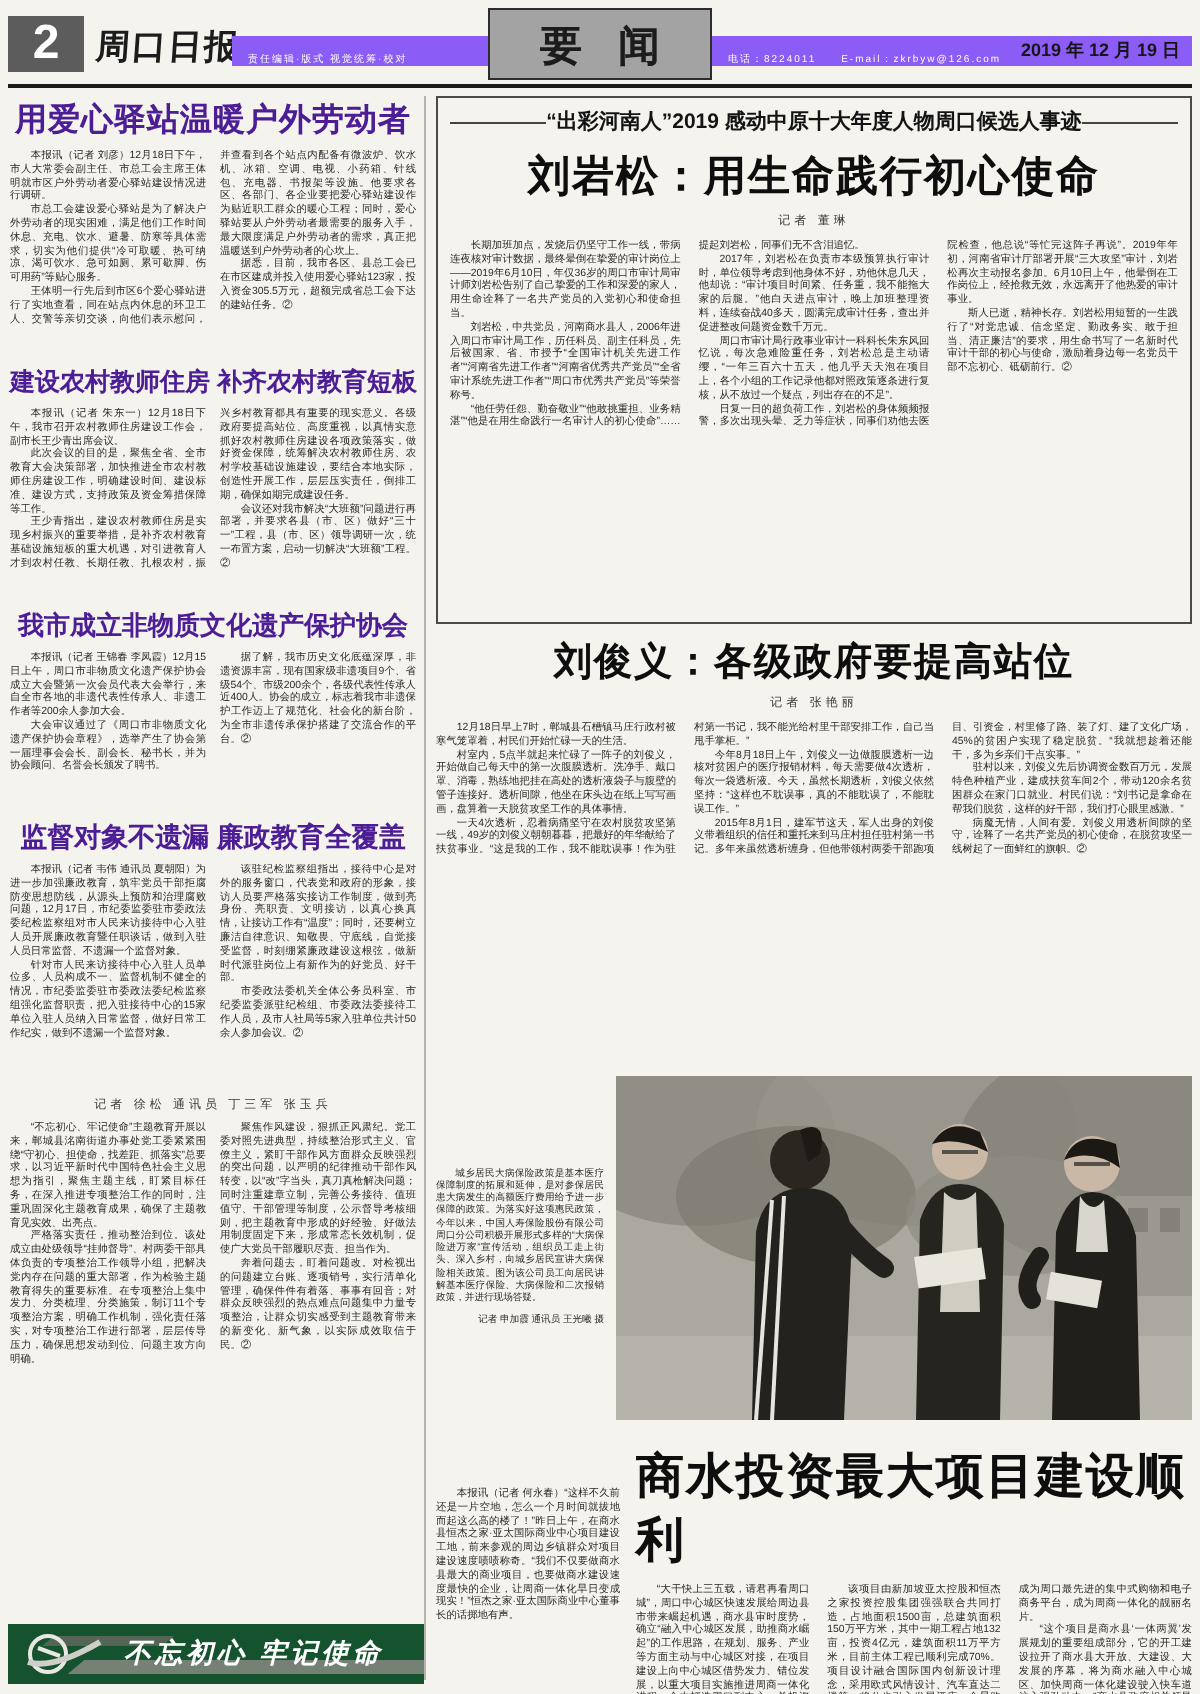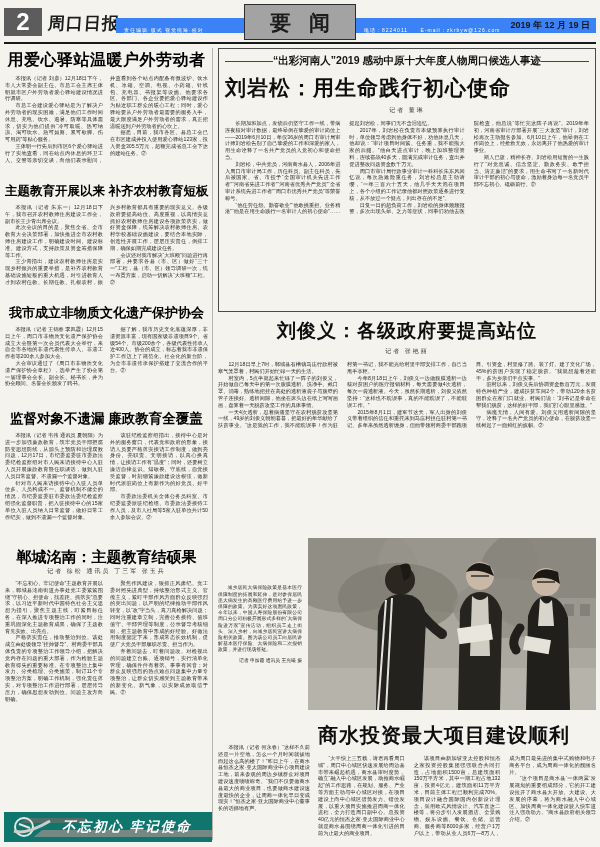--- a/index.html
+++ b/index.html
@@ -6,21 +6,21 @@
   html,body { width:600px; }
   body { font-family:"Liberation Sans", sans-serif; background:#d8d6d1; }
   .page { position:relative; width:600px; height:847px; background:#f4f3ee; overflow:hidden; color:#1c1c1c; }
 
   
   .header { position:absolute; top:6px; left:4px; width:592px; height:34px; }
   .pagenum { position:absolute; left:0; top:2px; width:38px; height:28px; background:#5c5c5c; color:#fff;
              font-size:24px; font-weight:bold; text-align:center; line-height:28px; font-family:"Liberation Sans",sans-serif; }
   .papername { position:absolute; left:44px; top:6px; font-family:"DejaVu Serif",serif; font-weight:bold;
                font-size:17px; letter-spacing:1px; transform:skewX(-4deg); }
-  .bar { position:absolute; top:12px; height:15px; background:#3b82f6; }
+  .bar { position:absolute; top:12px; height:15px; background:#8b5cf6; }
   .bar-left { left:112px; width:128px; }
   .bar-right { left:352px; width:240px; }
   .bar .tiny { color:#fdfdfb; font-size:5px; line-height:15px; padding-left:8px; letter-spacing:1px; display:inline-block; }
   .bar .date { color:#161616; font-size:9px; font-weight:bold; line-height:15px; float:right; padding-right:6px; }
   .section-box { position:absolute; left:240px; top:-2px; width:112px; height:36px; background:#a3a3a3;
                  border:1px solid #2d2d2d; text-align:center; }
   .section-box span { font-family:"DejaVu Serif",serif; font-size:21px; font-weight:bold; letter-spacing:18px;
                       padding-left:18px; line-height:36px; }
   .header-rule { position:absolute; top:42px; left:4px; width:592px; height:2px; background:#1a1a1a; }
   .v-divider { position:absolute; left:212px; top:48px; width:1px; height:792px; background:#b5b3ae; }
@@ -29,44 +29,44 @@
   .body-txt { font-size:5.2px; line-height:6.8px; text-align:justify; color:#2a2a2a; overflow:hidden;
               font-family:"Liberation Sans",sans-serif; }
   .body-txt p { text-indent:2em; margin:0; }
   .cols2 { column-count:2; column-gap:7px; }
   .cols3 { column-count:3; column-gap:9px; }
   .byline { text-align:center; font-size:6px; color:#3a3a3a; letter-spacing:2px; }
 
   
   .left-col { position:absolute; left:5px; top:50px; width:203px; }
   .l-art { margin-bottom:8px; }
-  .l-head { font-weight:bold; text-align:center; color:#000000; font-family:"Liberation Sans",sans-serif; white-space:nowrap; }
+  .l-head { font-weight:bold; text-align:center; color:#4c1d95; font-family:"Liberation Sans",sans-serif; white-space:nowrap; }
   .h1a { font-size:16px; letter-spacing:.5px; }
   .h2a { font-size:12.5px; }
   .h3a { font-size:13.5px; }
   .h4a { font-size:13px; }
   .h5a { font-size:15px; }
   .l-body { margin-top:4px; }
   .bh-100 { height:100px; } .bh-92 { height:92px; } .bh-108 { height:108px; } .bh-76 { height:76px; } .bh-222 { height:222px; }
 
   
-  .banner { position:absolute; left:4px; top:812px; width:208px; height:30px; background:#0f766e; overflow:hidden; }
+  .banner { position:absolute; left:4px; top:812px; width:208px; height:30px; background:#14532d; overflow:hidden; }
   .banner .swoosh1 { position:absolute; left:34px; top:18px; width:180px; height:7px; background:#8f8d88; transform:skewX(-50deg); opacity:.8; }
   .banner .swoosh2 { position:absolute; left:20px; top:6px; width:60px; height:5px; background:#6f6d68; transform:skewX(-50deg); opacity:.7; }
   .banner svg { position:absolute; left:6px; top:3px; }
   .banner .btxt { position:absolute; left:58px; top:6px; color:#fff; font-weight:bold; font-size:13.5px;
                   letter-spacing:2px; font-style:italic; white-space:nowrap; }
 
   
   .feature1 { position:absolute; left:218px; top:48px; width:378px; height:264px; border:1px solid #4a4a4a;
               padding:5px 6px 4px 6px; background:#f4f3ee; }
   .kicker { display:flex; align-items:center; gap:0;justify-content:center; }
   .kicker .rule { flex:1; height:1px; background:#444; }
   .kicker .ktxt { font-size:10.5px; font-weight:bold; white-space:nowrap; color:#141414; }
-  .f1-head { font-size:21px; font-weight:bold; margin-top:6px; letter-spacing:1px; color:#0e0e0e; }
+  .f1-head { text-align:center; font-size:21px; font-weight:bold; margin-top:6px; letter-spacing:1px; color:#0e0e0e; }
   .f1-by { margin-top:4px; }
   .f1-body { margin-top:5px; height:196px; }
 
   .feature2 { position:absolute; left:218px; top:318px; width:378px; height:214px; }
   .f2-head { text-align:center; font-size:19px; font-weight:bold; letter-spacing:1px; color:#0e0e0e; }
   .f2-by { margin-top:3px; }
   .f2-body { margin-top:5px; height:160px; }
 
   
   .photo-block { position:absolute; left:218px; top:538px; width:378px; height:172px; display:flex; gap:6px; }
@@ -74,21 +74,21 @@
   .caption { font-size:4.8px; line-height:6.2px; text-align:justify; color:#2a2a2a; }
   .caption p { text-indent:2em; }
   .credit { font-size:4.8px; margin-top:3px; text-align:right; color:#2a2a2a; }
   .photo { flex:1; height:172px; background:#9a978f; position:relative; overflow:hidden; }
   .photo svg { display:block; width:100%; height:100%; }
 
   
   .bottom { position:absolute; left:218px; top:716px; width:378px; height:128px; display:flex; gap:8px; }
   .bottom-lead { width:92px; height:128px; padding-top:28px; }
   .bottom-right { flex:1; }
-  .b-head { font-size:20px; font-weight:bold; letter-spacing:1px; color:#0e0e0e; margin-top:6px; }
+  .b-head { font-size:24px; font-weight:bold; letter-spacing:1px; color:#0e0e0e; margin-top:6px; }
   .b-body { margin-top:6px; height:88px; }
 </style>
 </head>
 <body>
 
 <div class="page">
 
   <div class="header">
     <div class="pagenum">2</div>
     <div class="papername">周口日报</div>
@@ -111,21 +111,21 @@
     <div class="l-art">
       <div class="l-head h1a">用爱心驿站温暖户外劳动者</div>
       <div class="l-body body-txt cols2 bh-100">
           <p>本报讯（记者 刘彦）12月18日下午，市人大常委会副主任、市总工会主席王体明就市区户外劳动者爱心驿站建设情况进行调研。</p>
           <p>市总工会建设爱心驿站是为了解决户外劳动者的现实困难，满足他们工作时间休息、充电、饮水、避暑、防寒等具体需求，切实为他们提供“冷可取暖、热可纳凉、渴可饮水、急可如厕、累可歇脚、伤可用药”等贴心服务。</p>
           <p>王体明一行先后到市区6个爱心驿站进行了实地查看，同在站点内休息的环卫工人、交警等亲切交谈，向他们表示慰问，并查看到各个站点内配备有微波炉、饮水机、冰箱、空调、电视、小药箱、针线包、充电器、书报架等设施。他要求各区、各部门、各企业要把爱心驿站建设作为贴近职工群众的暖心工程；同时，爱心驿站要从户外劳动者最需要的服务入手，最大限度满足户外劳动者的需求，真正把温暖送到户外劳动者的心坎上。</p>
           <p>据悉，目前，我市各区、县总工会已在市区建成并投入使用爱心驿站123家，投入资金305.5万元，超额完成省总工会下达的建站任务。②</p>
         </div>
     </div>
     <div class="l-art">
-      <div class="l-head h2a">主题教育开展以来 补齐农村教育短板</div>
+      <div class="l-head h2a">建设农村教师住房 补齐农村教育短板</div>
       <div class="l-body body-txt cols2 bh-92">
           <p>本报讯（记者 朱东一）12月18日下午，我市召开农村教师住房建设工作会，副市长王少青出席会议。</p>
           <p>此次会议的目的是，聚焦全省、全市教育大会决策部署，加快推进全市农村教师住房建设工作，明确建设时间、建设标准、建设方式，支持政策及资金筹措保障等工作。</p>
           <p>王少青指出，建设农村教师住房是实现乡村振兴的重要举措，是补齐农村教育基础设施短板的重大机遇，对引进教育人才到农村任教、长期任教、扎根农村，振兴乡村教育都具有重要的现实意义。各级政府要提高站位、高度重视，以真情实意抓好农村教师住房建设各项政策落实，做好资金保障，统筹解决农村教师住房、农村学校基础设施建设，要结合本地实际，创造性开展工作，层层压实责任，倒排工期，确保如期完成建设任务。</p>
           <p>会议还对我市解决“大班额”问题进行再部署，并要求各县（市、区）做好“三十一”工程，县（市、区）领导调研一次，统一布置方案，启动一切解决“大班额”工程。②</p>
         </div>
     </div>
     <div class="l-art">
       <div class="l-head h4a">我市成立非物质文化遗产保护协会</div>
       <div class="l-body body-txt cols2 bh-76">
@@ -137,21 +137,20 @@
     <div class="l-art">
       <div class="l-head h3a">监督对象不遗漏 廉政教育全覆盖</div>
       <div class="l-body body-txt cols2 bh-108">
           <p>本报讯（记者 韦伟 通讯员 夏朝阳）为进一步加强廉政教育，筑牢党员干部拒腐防变思想防线，从源头上预防和治理腐败问题，12月17日，市纪委监委驻市委政法委纪检监察组对市人民来访接待中心入驻人员开展廉政教育暨任职谈话，做到入驻人员日常监督、不遗漏一个监督对象。</p>
           <p>针对市人民来访接待中心入驻人员单位多、人员构成不一、监督机制不健全的情况，市纪委监委驻市委政法委纪检监察组强化监督职责，把入驻接待中心的15家单位入驻人员纳入日常监督，做好日常工作纪实，做到不遗漏一个监督对象。</p>
           <p>该驻纪检监察组指出，接待中心是对外的服务窗口，代表党和政府的形象，接访人员要严格落实接访工作制度，做到亮身份、亮职责、文明接访，以真心换真情，让接访工作有“温度”；同时，还要树立廉洁自律意识、知敬畏、守底线，自觉接受监督，时刻绷紧廉政建设这根弦，做新时代派驻岗位上有新作为的好党员、好干部。</p>
           <p>市委政法委机关全体公务员科室、市纪委监委派驻纪检组、市委政法委接待工作人员，及市人社局等5家入驻单位共计50余人参加会议。②</p>
         </div>
     </div>
     <div class="l-art">
-      <div class="l-head h5a">郸城洺南：主题教育结硕果</div>
       <div class="byline">记者 徐松 通讯员 丁三军 张玉兵</div>
       <div class="l-body body-txt cols2 bh-222">
           <p>“不忘初心、牢记使命”主题教育开展以来，郸城县洺南街道办事处党工委紧紧围绕“守初心、担使命，找差距、抓落实”总要求，以习近平新时代中国特色社会主义思想为指引，聚焦主题主线，盯紧目标任务，在深入推进专项整治工作的同时，注重巩固深化主题教育成果，确保了主题教育见实效、出亮点。</p>
           <p>严格落实责任，推动整治到位。该处成立由处级领导“挂帅督导”、村两委干部具体负责的专项整治工作领导小组，把解决党内存在问题的重大部署，作为检验主题教育得失的重要标准。在专项整治上集中发力、分类梳理、分类施策，制订11个专项整治方案，明确工作机制，强化责任落实，对专项整治工作进行部署，层层传导压力，确保思想发动到位、问题主攻方向明确。</p>
           <p>聚焦作风建设，狠抓正风肃纪。党工委对照先进典型，持续整治形式主义、官僚主义，紧盯干部作风方面群众反映强烈的突出问题，以严明的纪律推动干部作风转变，以“改”字当头，真刀真枪解决问题；同时注重建章立制，完善公务接待、值班值守、干部管理等制度，公示督导考核细则，把主题教育中形成的好经验、好做法用制度固定下来，形成常态长效机制，促使广大党员干部履职尽责、担当作为。</p>
           <p>奔着问题去，盯着问题改。对检视出的问题建立台账、逐项销号，实行清单化管理，确保件件有着落、事事有回音；对群众反映强烈的热点难点问题集中力量专项整治，让群众切实感受到主题教育带来的新变化、新气象，以实际成效取信于民。②</p>
         </div>
     </div>
   </div>
 

